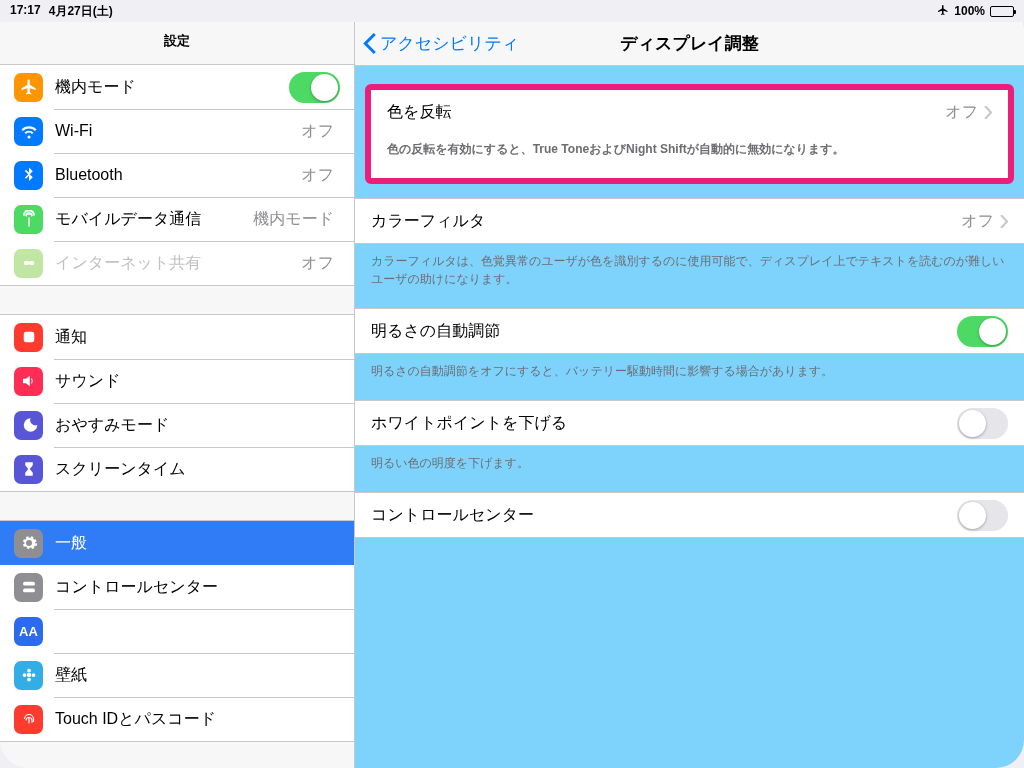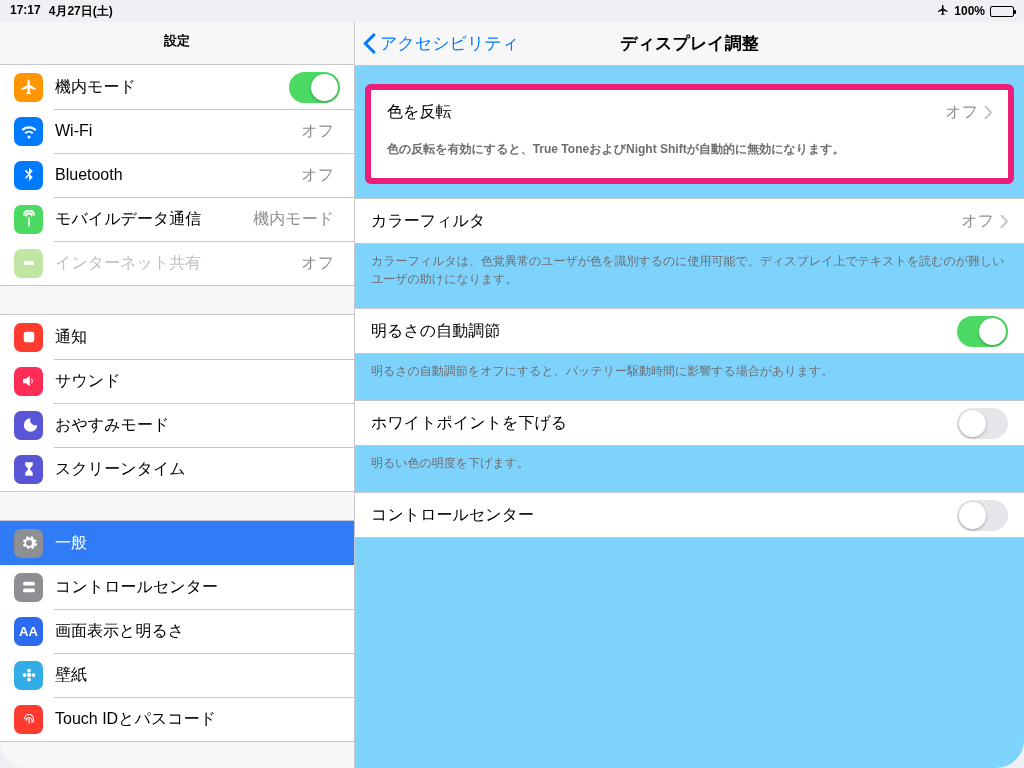--- a/index.html
+++ b/index.html
@@ -180,21 +180,20 @@
               <rect x="4" y="5" width="16" height="5" rx="2.5"></rect>
               <rect x="4" y="14" width="16" height="5" rx="2.5"></rect>
             </svg>
           </div>
         <div class="lbl">コントロールセンター</div>
       </div>
       <div class="row">
         <div class="icn bg-darkblue">
             <span style="font-weight:700;font-size:13px">AA</span>
           </div>
-        <div class="lbl">画面表示と明るさ</div>
       </div>
       <div class="row">
         <div class="icn bg-teal">
             <svg viewBox="0 0 24 24" fill="#fff">
               <circle cx="12" cy="12" r="3"></circle>
               <circle cx="12" cy="6" r="2.5"></circle>
               <circle cx="12" cy="18" r="2.5"></circle>
               <circle cx="6" cy="12" r="2.5"></circle>
               <circle cx="18" cy="12" r="2.5"></circle>
             </svg>

